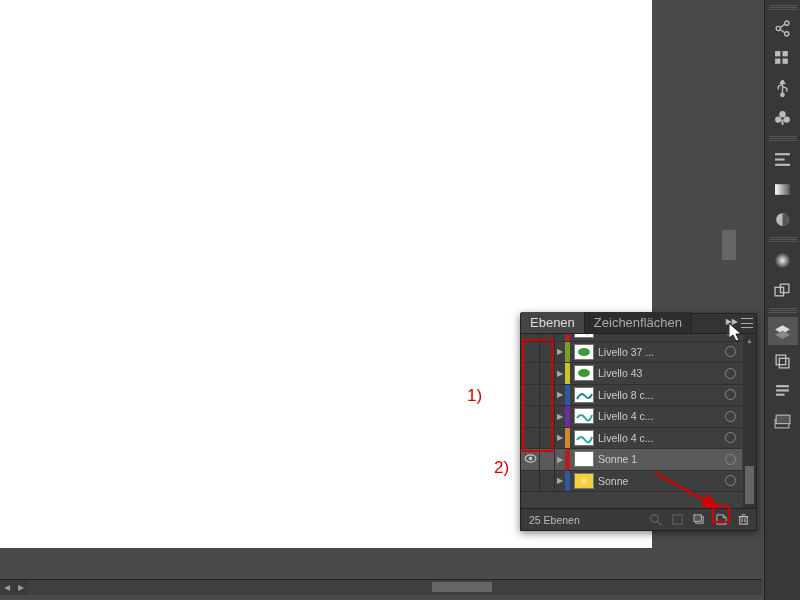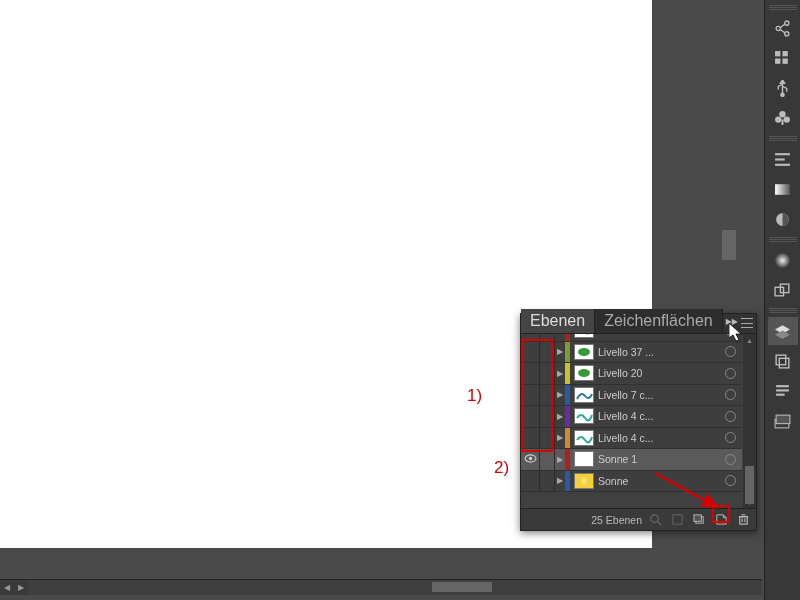--- a/index.html
+++ b/index.html
@@ -82,21 +82,21 @@
     background: #333;
     display: flex; align-items: flex-end;
     border-bottom: 1px solid #222;
     position: relative;
   }
   .tab {
     padding: 3px 9px 3px 9px;
     color: #aaa;
     background: #2d2d2d;
     border-right: 1px solid #222;
-    font-size: 16px;
+    font-size: 13px;
   }
   .tab.active {
     background: #454545;
     color: #ddd;
   }
   .tabbar .collapse {
     position: absolute; right: 18px; top: 3px;
     color: #bbb; font-size: 8px; display:flex; gap:1px;
   }
   .tabbar .menu {
@@ -170,21 +170,21 @@
     margin: 0 6px 0 2px;
   }
   .panel-footer {
     height: 22px;
     background: #3a3a3a;
     border-top: 1px solid #222;
     display: flex; align-items: center;
     padding: 0 4px;
     gap: 4px;
   }
-  .panel-footer .count { flex: 1; color: #bbb; padding-left: 4px; text-align: right;}
+  .panel-footer .count { flex: 1; color: #bbb; padding-left: 4px;}
   .panel-footer .fbtn {
     width: 18px; height: 16px;
     display:flex; align-items:center; justify-content:center;
     color:#999;
   }
   .panel-footer .fbtn svg { width:13px; height:13px; }
   .panel-footer .fbtn.disabled { opacity: .35; }
   
   .anno-text {
     position: absolute;
@@ -384,32 +384,32 @@
           <div class="target"></div>
         </div>
         <div class="layer-row">
           <div class="vis-col"></div>
           <div class="lock-col"></div>
           <div class="expand">▶</div>
           <div class="color-bar" style="background:#c9c22b"></div>
           <div class="thumb-box"><svg width="18" height="14">
               <ellipse cx="9" cy="7" rx="6" ry="4" fill="#3a9a3a"></ellipse>
             </svg></div>
-          <div class="layer-name">Livello 20</div>
+          <div class="layer-name">Livello 43</div>
           <div class="target"></div>
         </div>
         <div class="layer-row">
           <div class="vis-col"></div>
           <div class="lock-col"></div>
           <div class="expand">▶</div>
           <div class="color-bar" style="background:#2b5aa3"></div>
           <div class="thumb-box"><svg width="18" height="14">
               <path d="M2 11 Q6 3 10 8 T17 6" stroke="#2a7aa8" fill="none" stroke-width="2"></path>
             </svg></div>
-          <div class="layer-name">Livello 7 c...</div>
+          <div class="layer-name">Livello 8 c...</div>
           <div class="target"></div>
         </div>
         <div class="layer-row">
           <div class="vis-col"></div>
           <div class="lock-col"></div>
           <div class="expand">▶</div>
           <div class="color-bar" style="background:#6a2ba3"></div>
           <div class="thumb-box"><svg width="18" height="14">
               <path d="M2 9 Q6 3 10 9 T17 6" stroke="#2aa89a" fill="none" stroke-width="2"></path>
             </svg></div>

